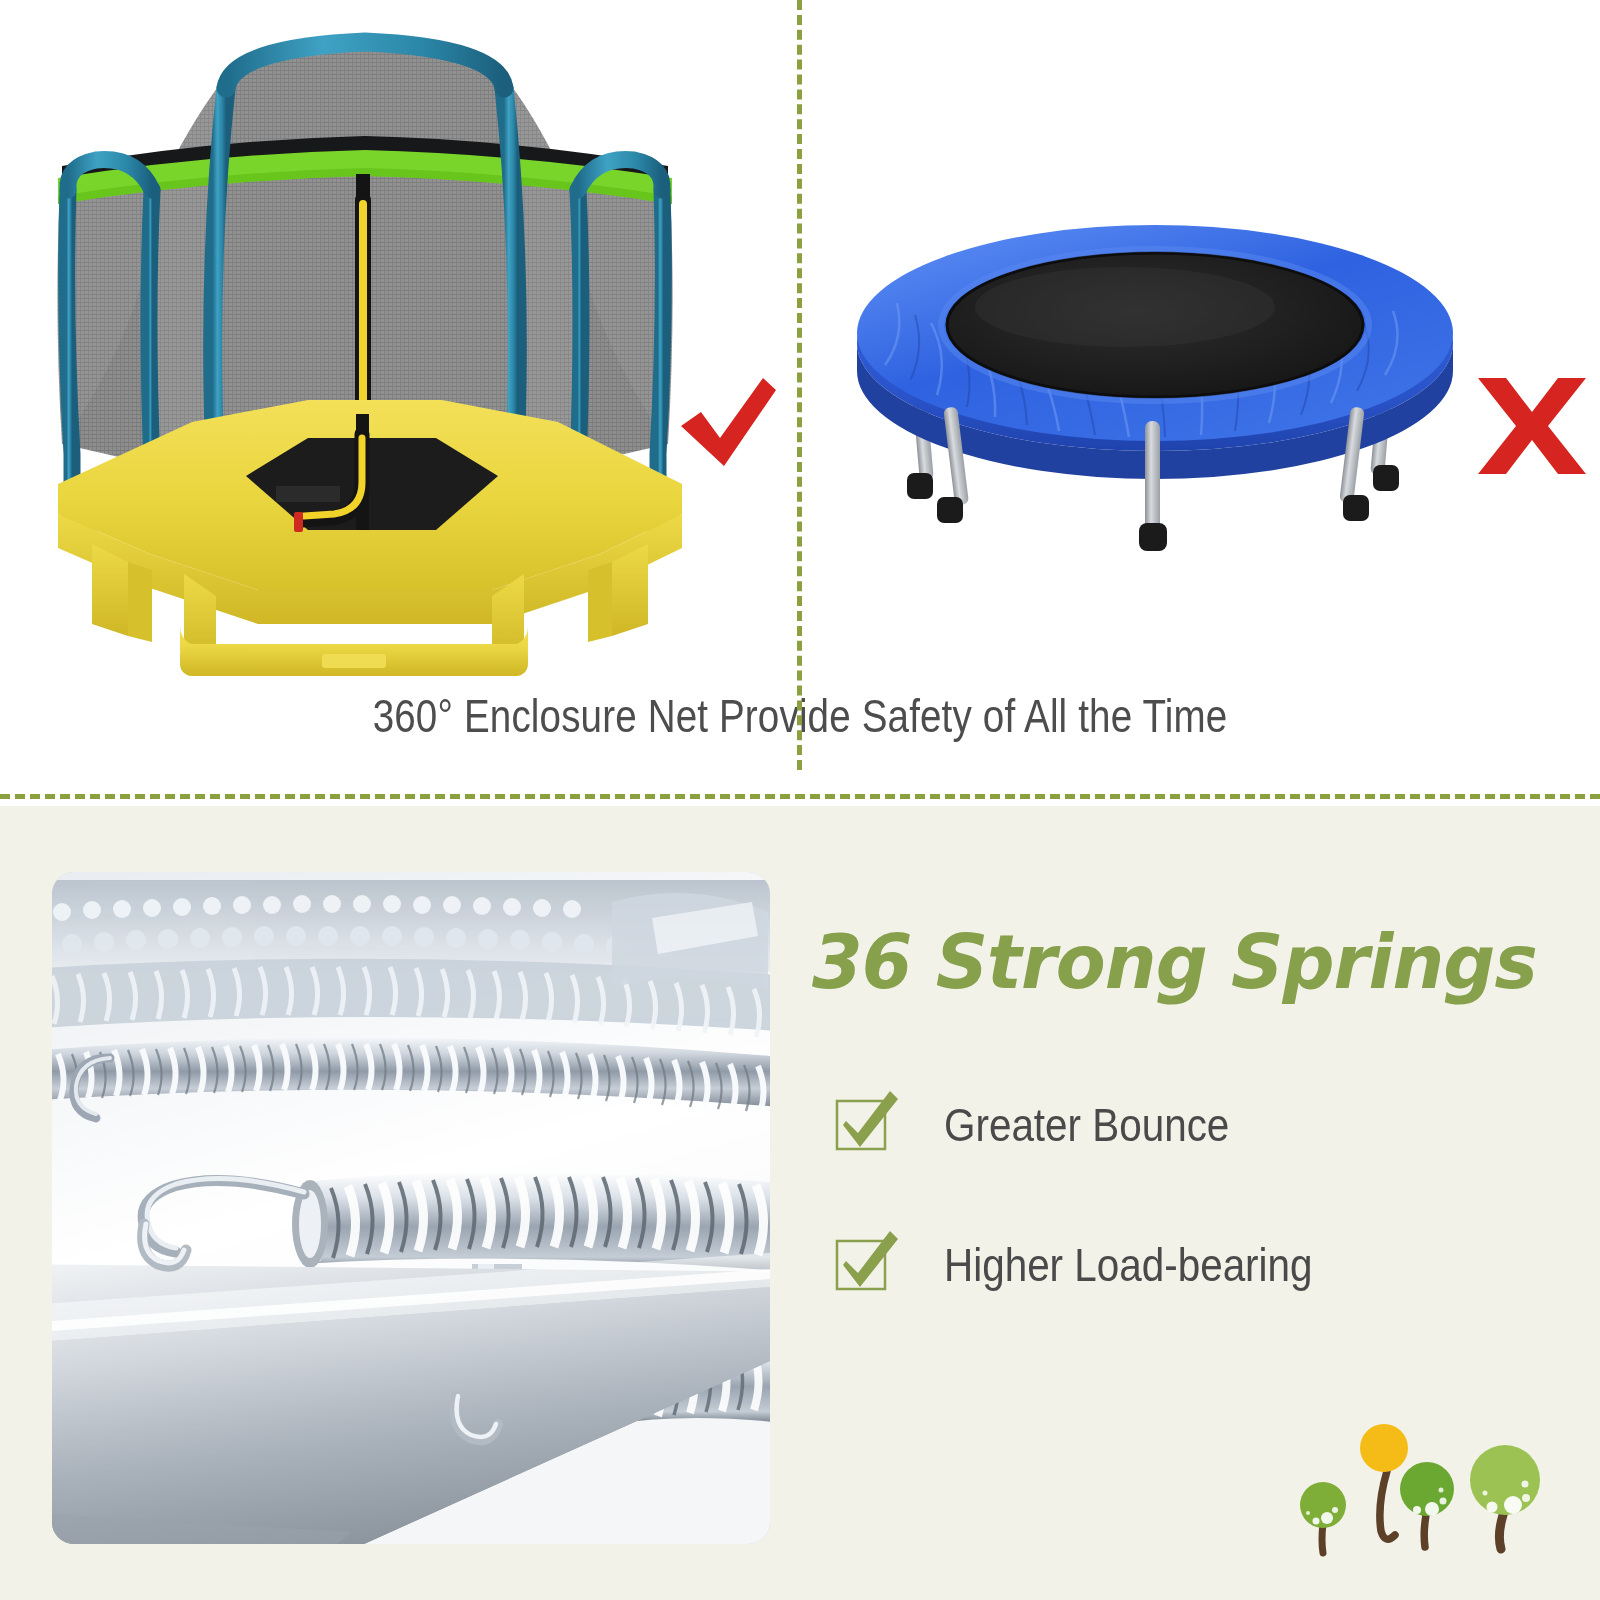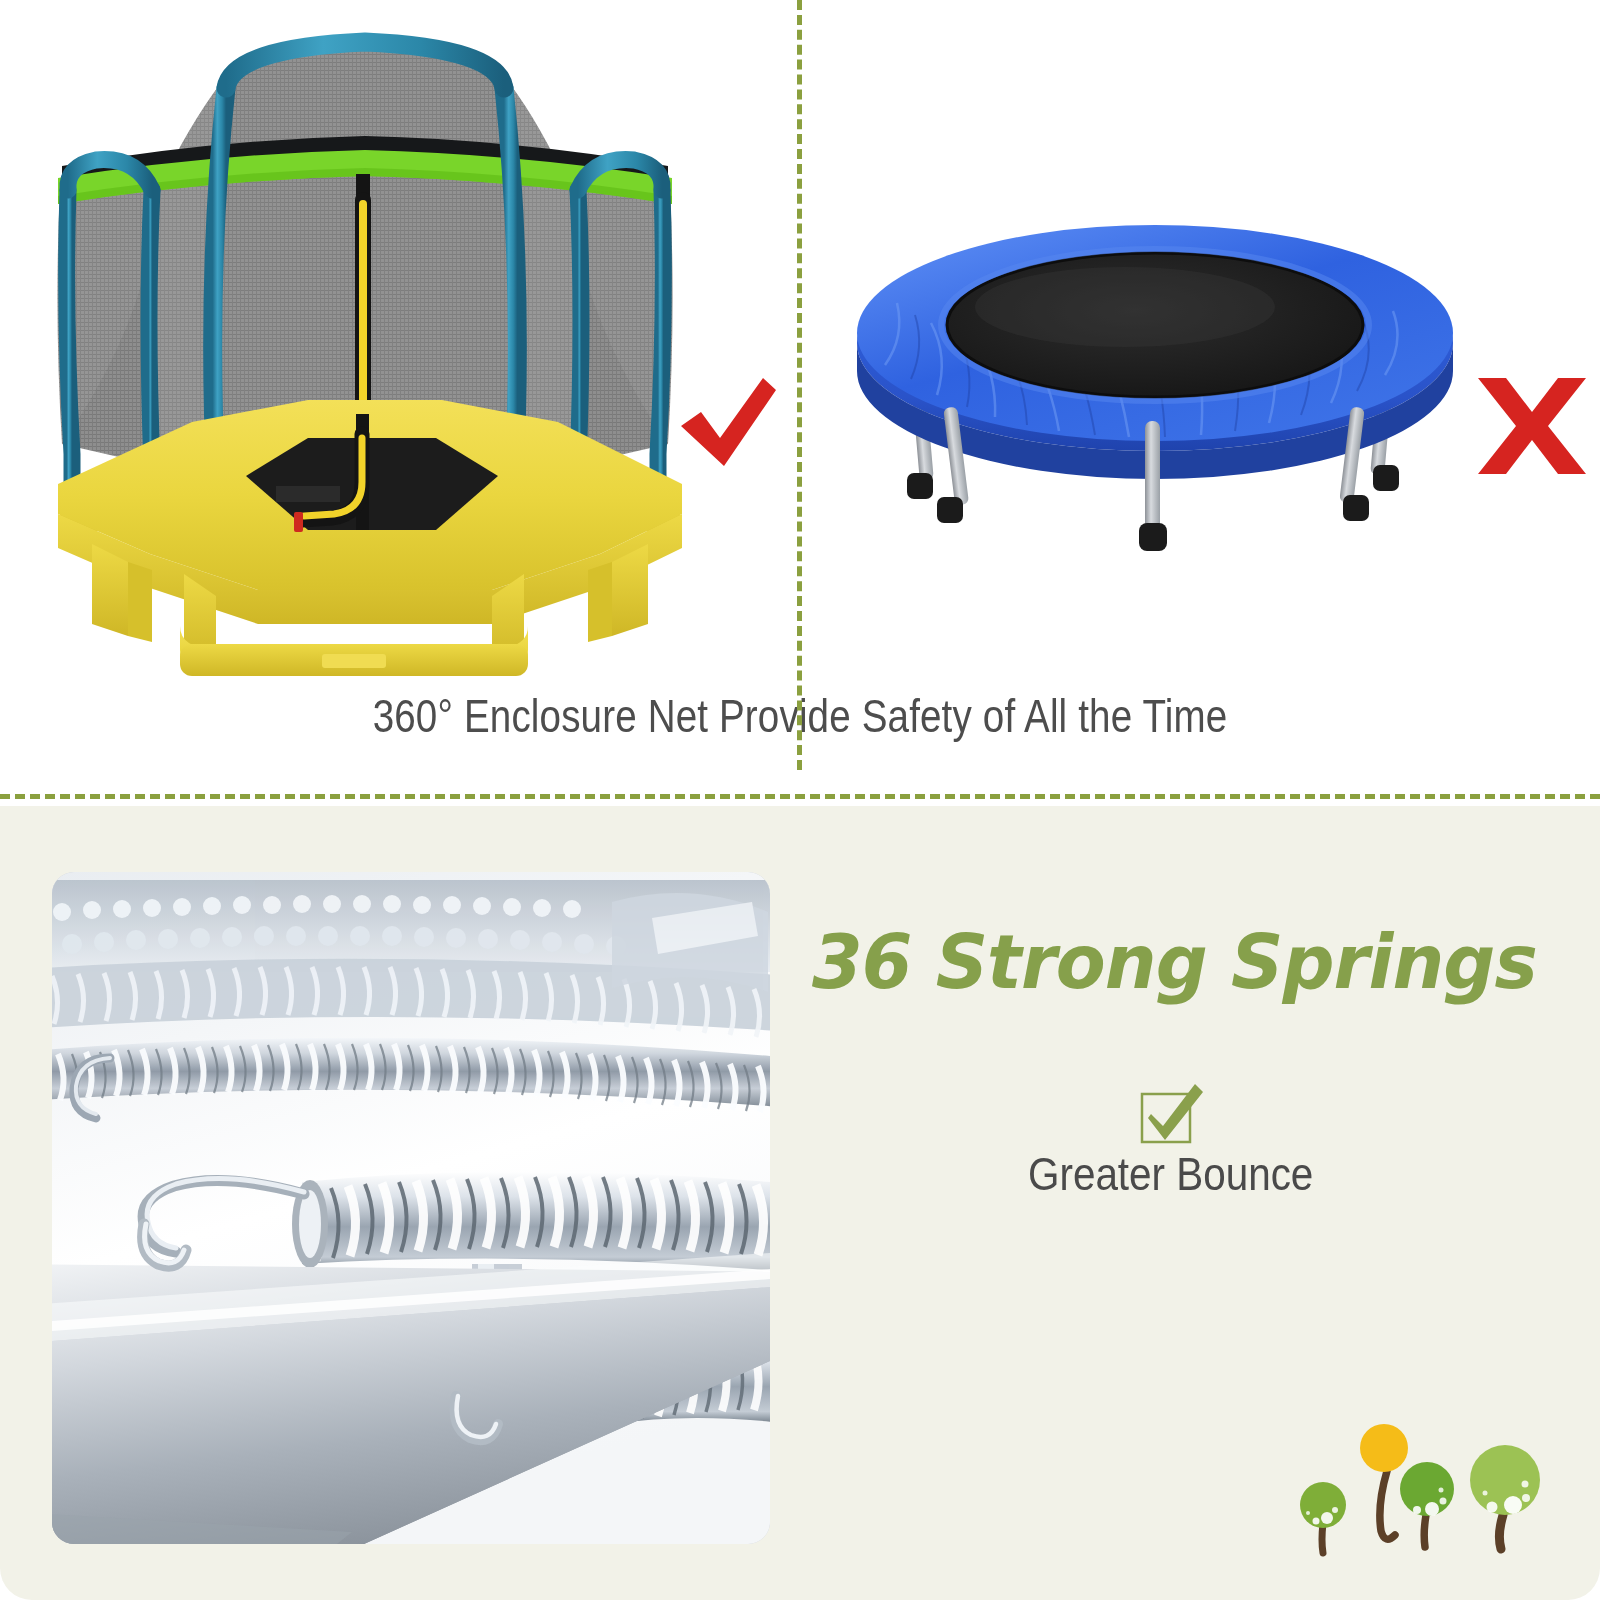--- a/index.html
+++ b/index.html
@@ -9,21 +9,20 @@
   }
   body {
     font-family: "Liberation Sans", sans-serif;
   }
   #page {
     position: relative;
     width: 1600px;
     height: 1600px;
     overflow: hidden;
     background: #ffffff;
-    border-radius: 32px;
   }
 
   
   .top-section {
     position: absolute;
     left: 0; top: 0;
     width: 1600px; height: 800px;
     background: #ffffff;
   }
   .bottom-section {
@@ -126,21 +125,20 @@
   .feature-list {
     position: absolute;
     left: 22px; top: 182px;
     width: 720px;
   }
   .feature-item {
     display: flex;
     align-items: center;
     height: 72px;
     margin-bottom: 68px;
-    flex-direction: column;
   }
   .check-box-wrap {
     position: relative;
     width: 58px;
     height: 58px;
     flex: 0 0 58px;
     margin-right: 52px;
   }
   .check-box-wrap svg {
     position: absolute;
@@ -656,20 +654,29 @@
       <div class="feature-item">
         <span class="check-box-wrap">
           <svg viewBox="0 0 76 76" xmlns="http://www.w3.org/2000/svg">
             <rect x="7" y="16" width="48" height="48" fill="none" stroke="#8aa04c" stroke-width="2.5"></rect>
             <path d="M13 40 L16 36 L28 48 L60 6 L68 14 L30 62 Z" fill="#8aa04c"></path>
           </svg>
         </span>
         <span class="feature-label">Greater Bounce</span>
       </div>
 
+      <div class="feature-item">
+        <span class="check-box-wrap">
+          <svg viewBox="0 0 76 76" xmlns="http://www.w3.org/2000/svg">
+            <rect x="7" y="16" width="48" height="48" fill="none" stroke="#8aa04c" stroke-width="2.5"></rect>
+            <path d="M13 40 L16 36 L28 48 L60 6 L68 14 L30 62 Z" fill="#8aa04c"></path>
+          </svg>
+        </span>
+        <span class="feature-label">Higher Load-bearing</span>
+      </div>
 
 
     </div>
   </div>
 
   <div class="trees">
     <svg viewBox="0 0 350 190" xmlns="http://www.w3.org/2000/svg">
 
       <path d="M78 118 Q76 136 78 148" stroke="#5c4028" stroke-width="7" fill="none" stroke-linecap="round"></path>
       <circle cx="78" cy="100" r="23" fill="#7fae38"></circle>

